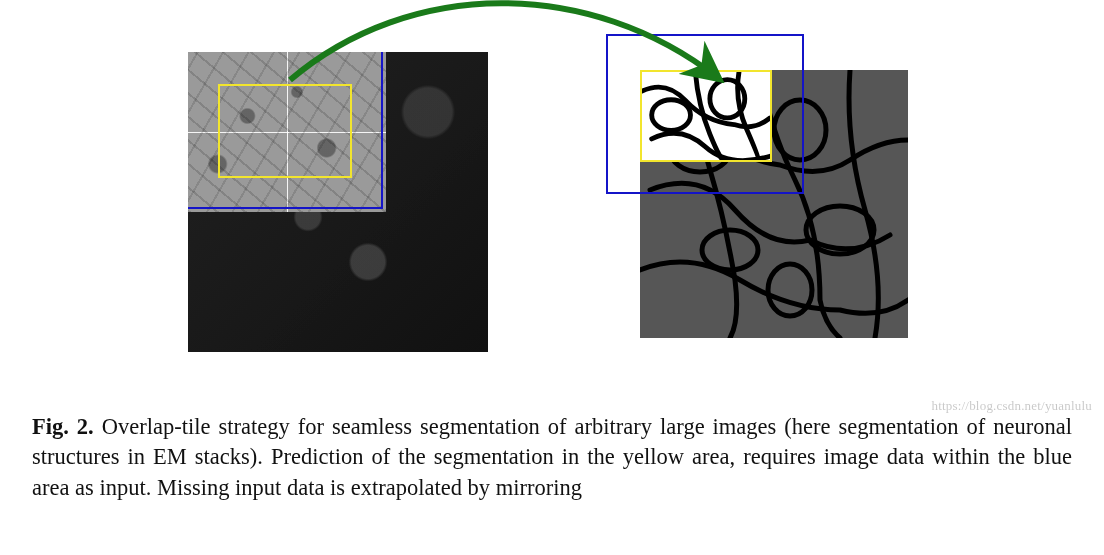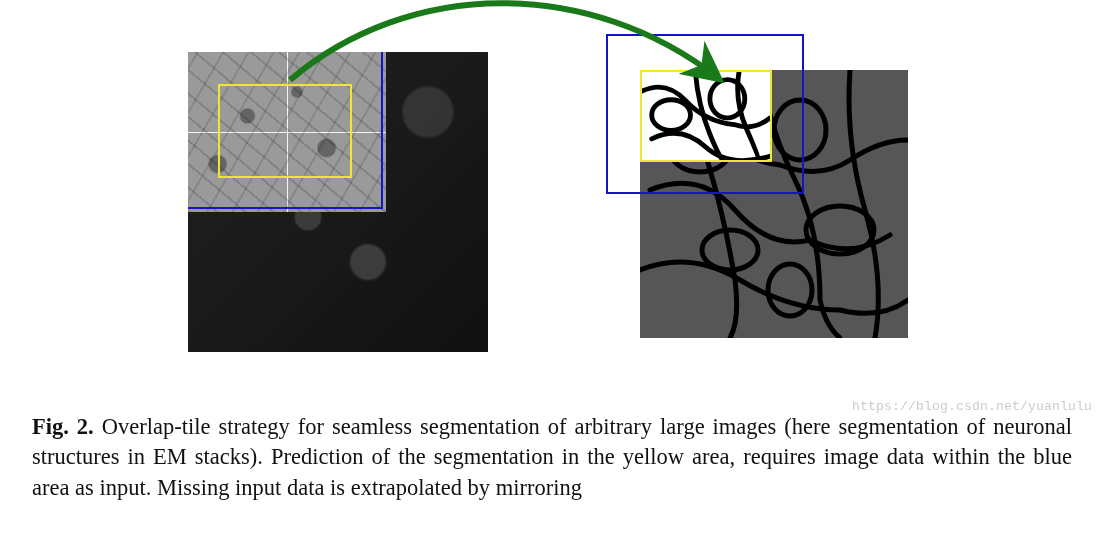--- a/index.html
+++ b/index.html
@@ -141,21 +141,21 @@
     font-size: 22.5px;
     line-height: 1.35;
     text-align: justify;
     color: #111;
   }
   .caption b { font-weight: bold; }
   .watermark {
     position: absolute;
     right: 12px;
     bottom: 4px;
-    font-family: Liberation Mono, monospace;
+    font-family: Liberation Serif, serif;
     font-size: 13px;
     color: rgba(0,0,0,0.22);
     letter-spacing: 0.2px;
   }
 </style>
 </head>
 <body>
 
 <div class="page">
   <div class="figure-area">

